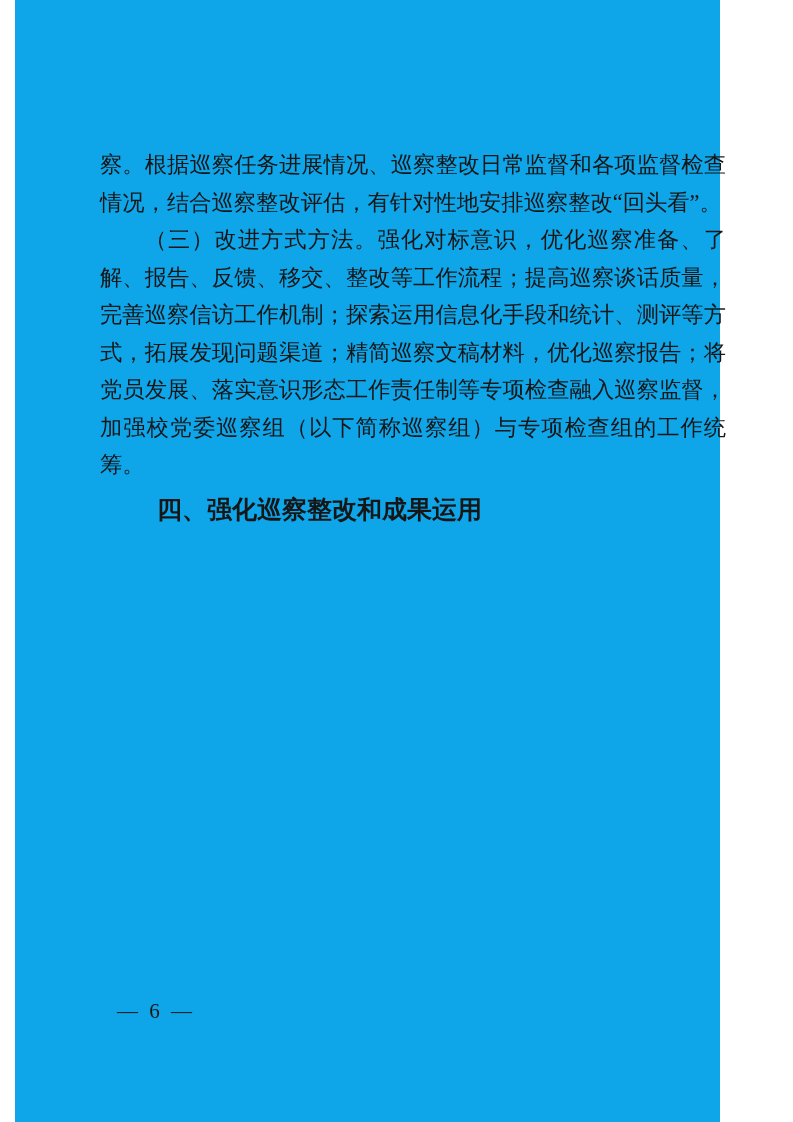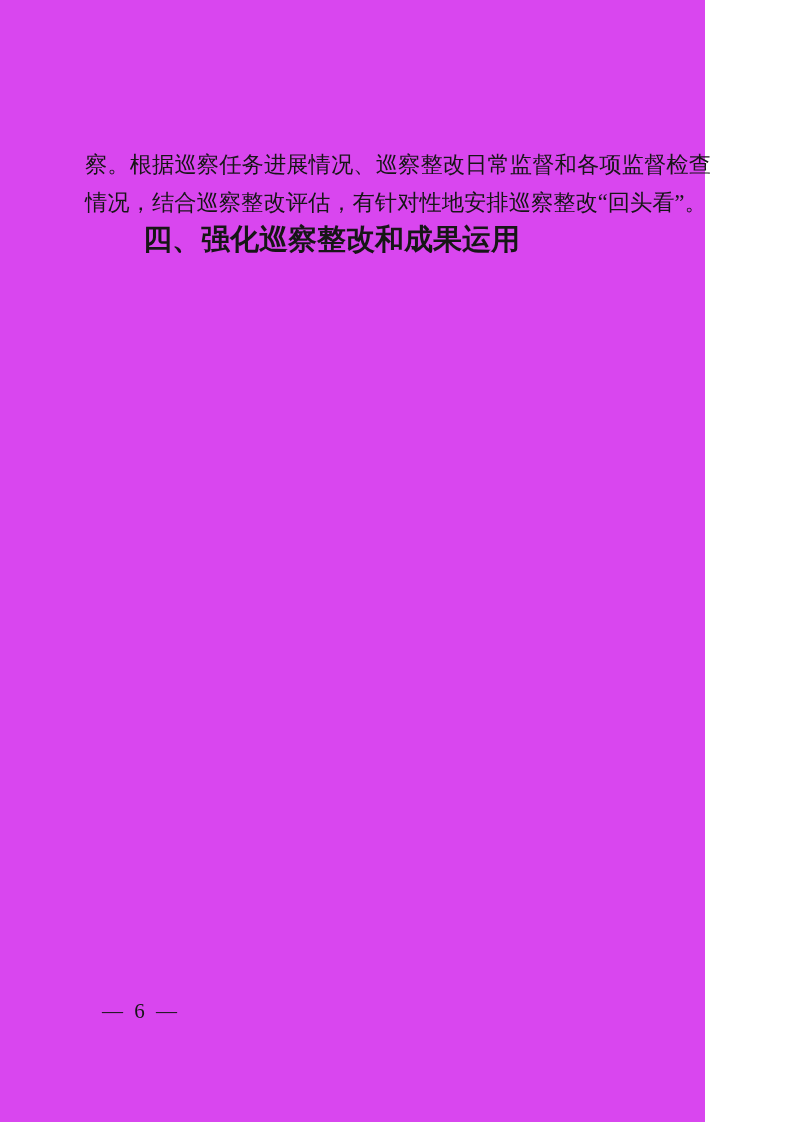--- a/index.html
+++ b/index.html
@@ -10,25 +10,25 @@
     width: 793px;
     height: 1122px;
     background: #ffffff;
     position: relative;
     overflow: hidden;
     font-family: "Liberation Serif", serif;
     color: #161616;
   }
   .page {
     position: absolute;
-    left: 0;
+    left: 15px;
     top: 0;
     width: 705px;
     height: 1122px;
-    background: #d946ef;
+    background: #0ea5e9;
   }
   .content {
     position: absolute;
     left: 85px;
     top: 146px;
     width: 626px;
     font-size: 22.3px;
     line-height: 37.5px;
     text-align: justify;
     text-justify: inter-ideograph;
@@ -39,24 +39,24 @@
     text-indent: 2em;
   }
   .para.no-indent {
     text-indent: 0;
   }
   .lead {
     
     font-family: "Liberation Serif", serif;
   }
   .heading {
-    margin: 0;
+    margin: 7px;
     padding: 0;
     text-indent: 2em;
-    font-size: 29px;
+    font-size: 25px;
     line-height: 37.5px;
     font-weight: bold;
     font-family: "Liberation Sans", sans-serif;
     text-align: left;
   }
   .page-number {
     position: absolute;
     left: 102px;
     top: 997px;
     font-size: 21px;
@@ -68,20 +68,21 @@
 </style>
 </head>
 <body>
 
 <div class="page">
 
   <div class="content">
 
     <p class="para no-indent"><span>察。根据巡察任务进展情况、巡察整改日常监督和各项监督检查情况，结合巡察整改评估，有针对性地安排巡察整改“回头看”。</span></p>
 
+    <p class="para"><span class="lead">（三）改进方式方法。</span><span>强化对标意识，优化巡察准备、了解、报告、反馈、移交、整改等工作流程；提高巡察谈话质量，完善巡察信访工作机制；探索运用信息化手段和统计、测评等方式，拓展发现问题渠道；精简巡察文稿材料，优化巡察报告；将党员发展、落实意识形态工作责任制等专项检查融入巡察监督，加强校党委巡察组（以下简称巡察组）与专项检查组的工作统筹。</span></p>
 
 
     <h2 class="heading">四、强化巡察整改和成果运用</h2>
 
 
   </div>
 
   <div class="page-number">— 6 —</div>
 
 </div>

